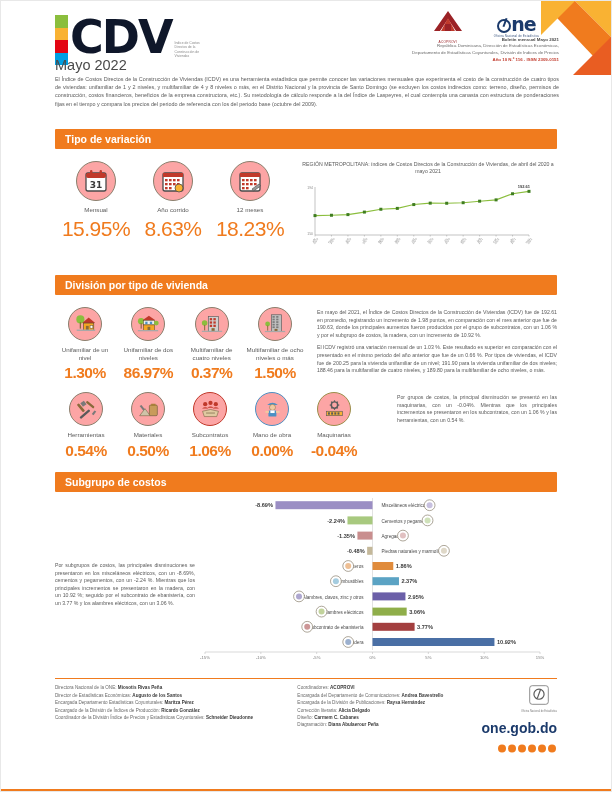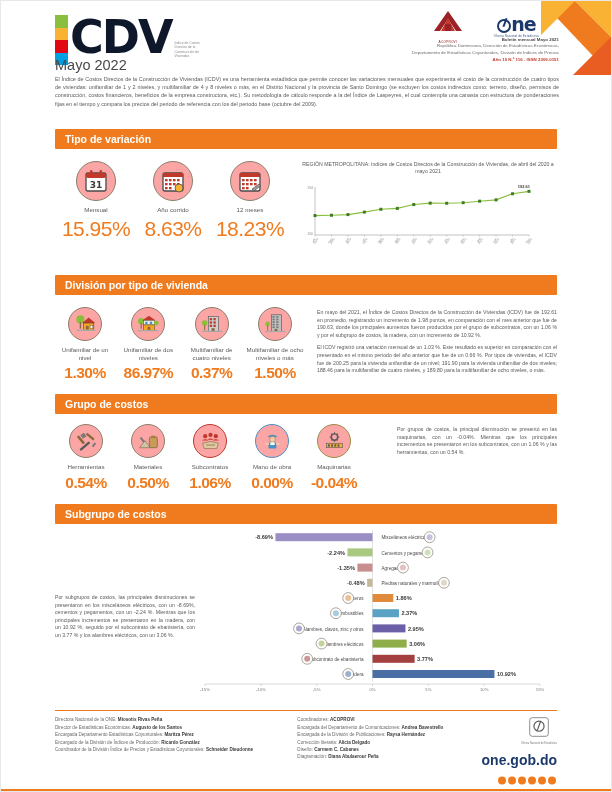--- a/index.html
+++ b/index.html
@@ -379,21 +379,20 @@
         <div class="ic-value sm">1.50%</div>
       </div>
     </div>
 
     <div class="body-text" style="flex:1; padding-left:12px; padding-top:2px;">
       <p>En mayo del 2021, el Índice de Costos Directos de la Construcción de Viviendas (ICDV) fue de 192.61 en promedio, registrando un incremento de 1.98 puntos, en comparación con el mes anterior que fue de 190.63, donde los principales aumentos fueron producidos por el grupo de subcontratos, con un 1.06 % y por el subgrupo de costos, la madera, con un incremento de 10.92 %.</p>
       <p>El ICDV registró una variación mensual de un 1.03 %. Este resultado es superior en comparación con el presentado en el mismo periodo del año anterior que fue de un 0.66 %. Por tipos de viviendas, el ICDV fue de 200.25 para la vivienda unifamiliar de un nivel; 191.90 para la vivienda unifamiliar de dos niveles; 188.46 para la multifamiliar de cuatro niveles, y 189.80 para la multifamiliar de ocho niveles, o más.</p>
     </div>
   </div>
 
-  <div class="sec-bar" style="margin-top:12px;">Grupo de costos</div>
 
   <div class="row" style="margin:0 54px; padding-top:10px;">
     <div style="width:330px; display:flex; justify-content:flex-start;">
 
       <div style="width:62px;">
         <div class="icon-circle sm">
           <svg width="23" height="23" viewBox="0 0 26 26">
             <rect x="4" y="17" width="14" height="2.6" rx="1" transform="rotate(-40 11 18)" fill="#5a5a5a"></rect>
             <rect x="5" y="6" width="3" height="11" rx="1" transform="rotate(-40 6 11)" fill="#8a6a3a"></rect>
             <rect x="12" y="6" width="11" height="2.6" rx="1" transform="rotate(40 17 7)" fill="#8a6a3a"></rect>

